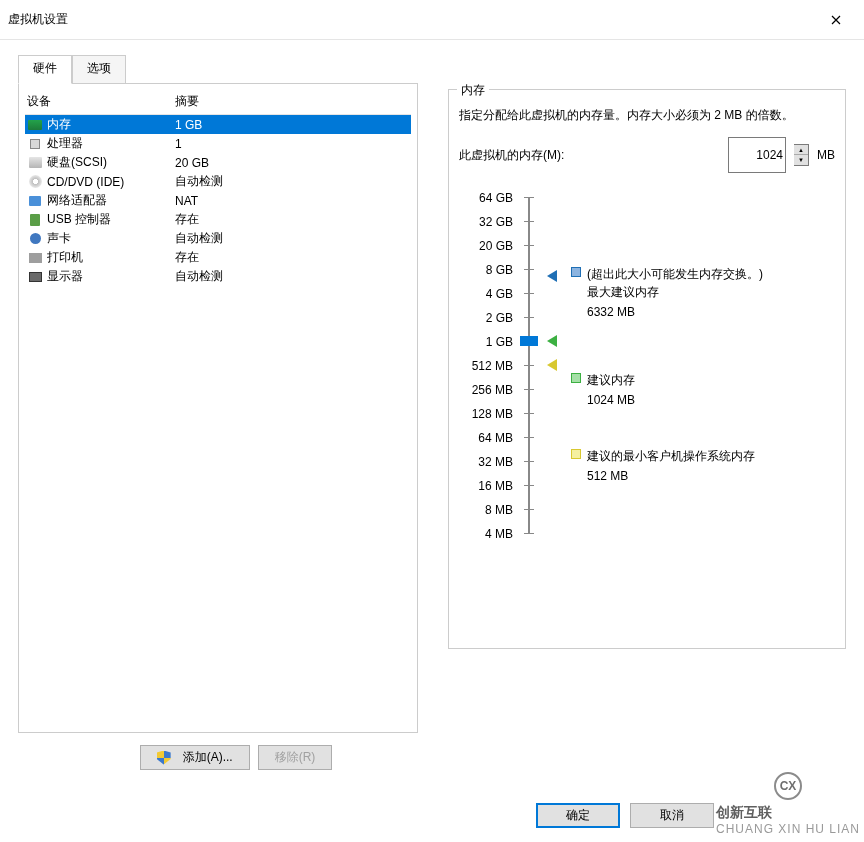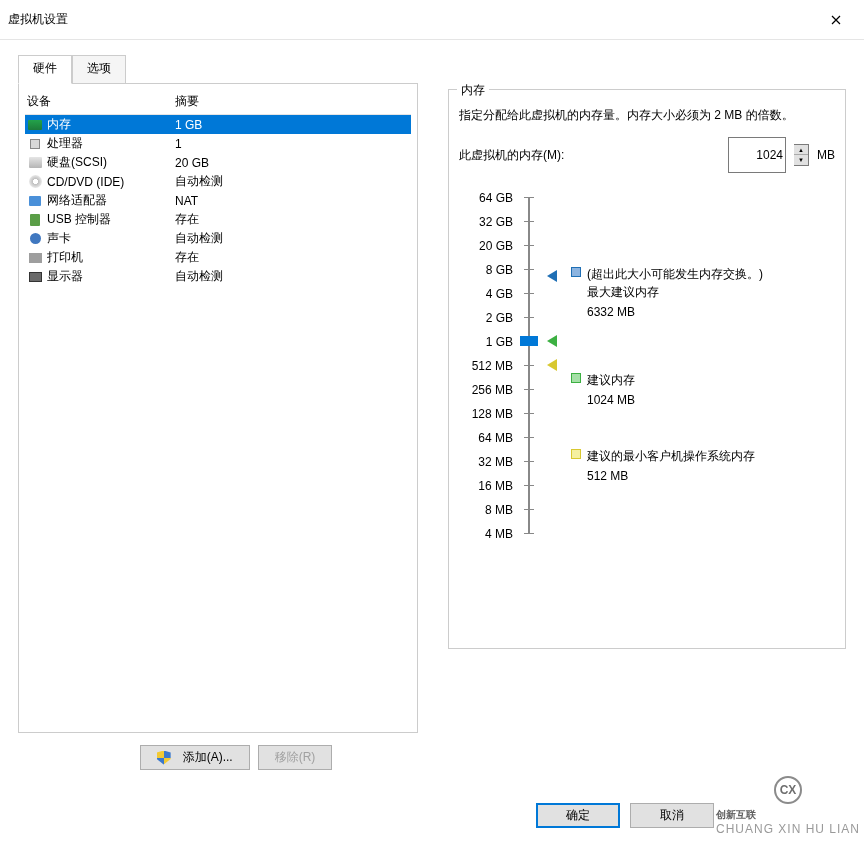--- a/index.html
+++ b/index.html
@@ -271,16 +271,16 @@
 </div>
 
 <div class="footer">
   <button class="btn primary">确定</button>
   <button class="btn">取消</button>
 </div>
 
 <div class="watermark">
   <div class="wm-logo">CX</div>
   <div class="wm-text">
-    <span style="font-size:10px;font-weight:bold;">创新互联</span>
+    <span style="font-size:14px;font-weight:bold;">创新互联</span>
     <span class="en">CHUANG XIN HU LIAN</span>
   </div>
 </div>
 
 </body></html>

